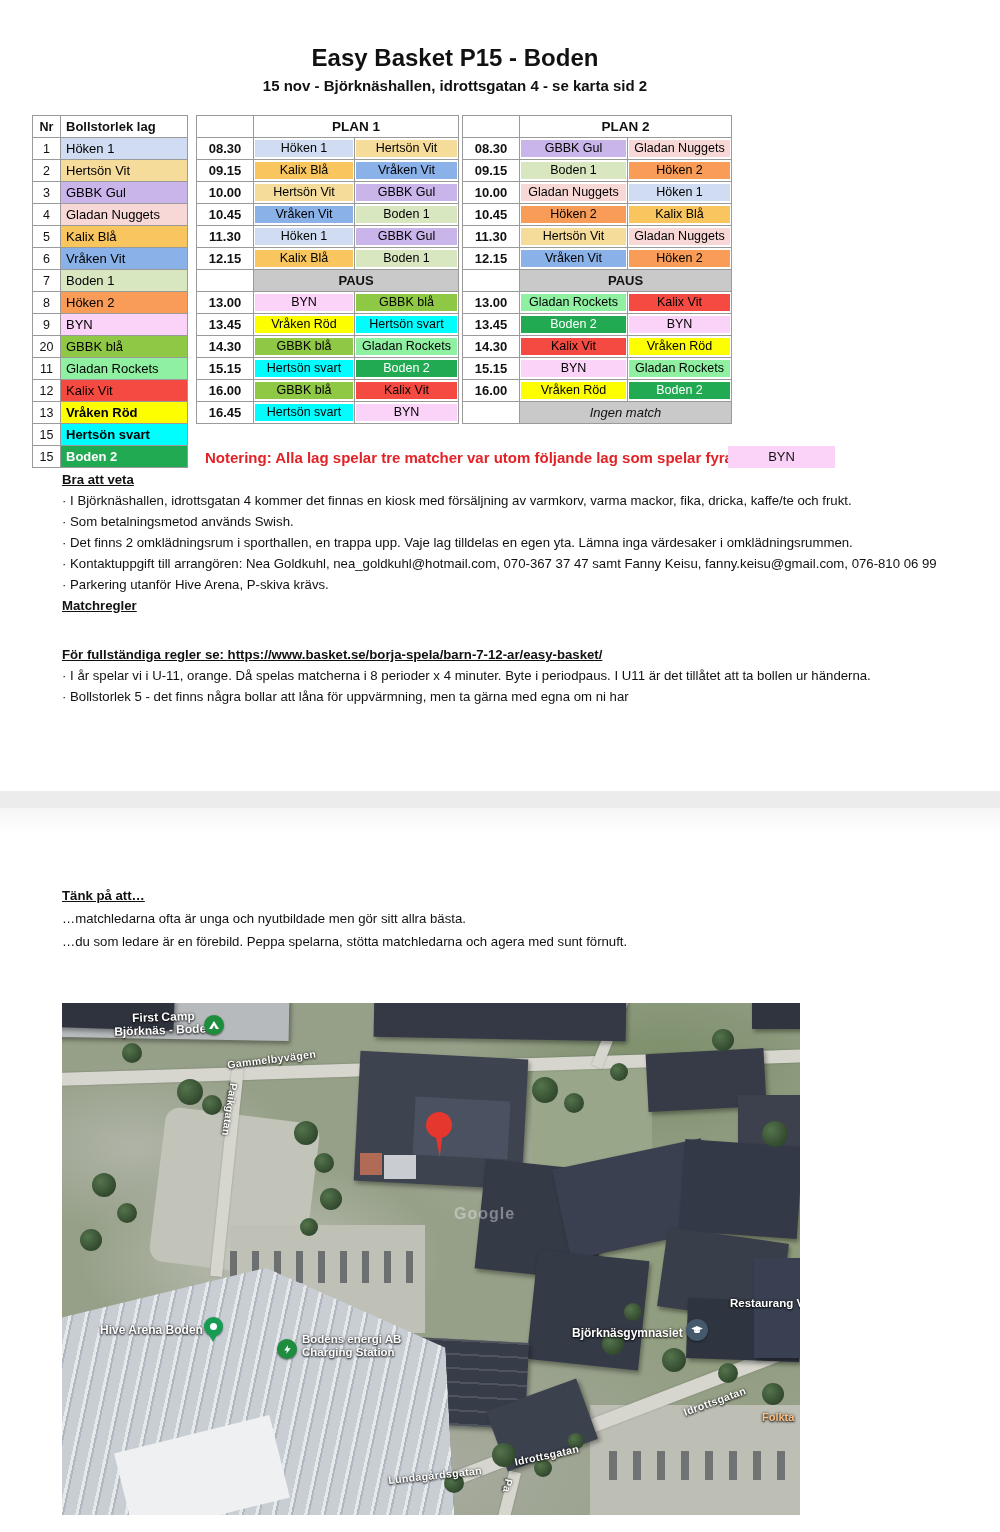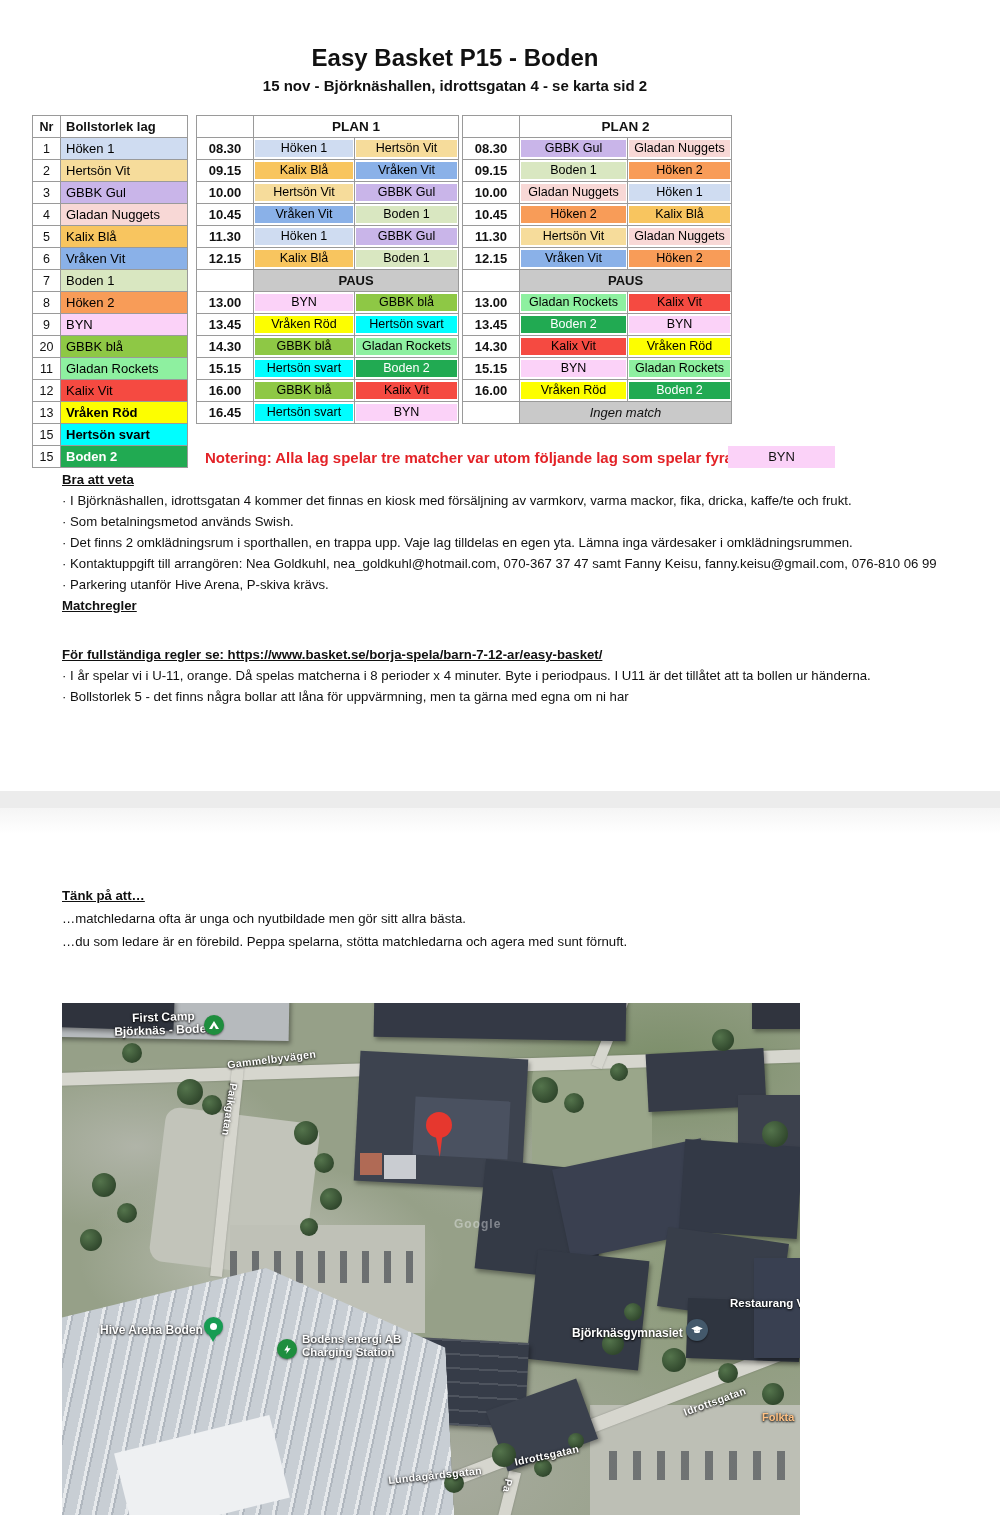--- a/index.html
+++ b/index.html
@@ -59,22 +59,22 @@
   .bld{position:absolute;background:#3a3f4b;box-shadow:2px 3px 4px rgba(0,0,0,.35);}
   .tree{position:absolute;border-radius:50%;
         background:radial-gradient(circle at 35% 35%, #54744c, #31482d 72%);}
   .maplabel{position:absolute;color:#fff;font-weight:bold;font-size:11px;white-space:nowrap;
             text-shadow:0 1px 2px rgba(0,0,0,.9),0 0 3px rgba(0,0,0,.65);}
   .roadlabel{font-size:10.5px;letter-spacing:.4px;}
   .vert{writing-mode:vertical-rl;}
   .poi-orange{color:#ffc184;}
   .micon{position:absolute;border-radius:50%;display:flex;align-items:center;justify-content:center;
          box-shadow:0 1px 2px rgba(0,0,0,.5);}
-  .watermark{position:absolute;color:rgba(235,238,240,.42);font-size:12px;letter-spacing:1px;
-             font-weight:bold;margin-top:12px;}
+  .watermark{position:absolute;color:rgba(235,238,240,.42);font-size:16px;letter-spacing:1px;
+             font-weight:bold;}
   .marker-tail{position:absolute;width:0;height:0;border-left:4px solid transparent;
                border-right:4px solid transparent;border-top:7px solid #169c53;}
 </style>
 </head>
 <body>
 
 <div class="page">
 
   <div class="hdr">
     <div class="title">Easy Basket P15 - Boden</div>

